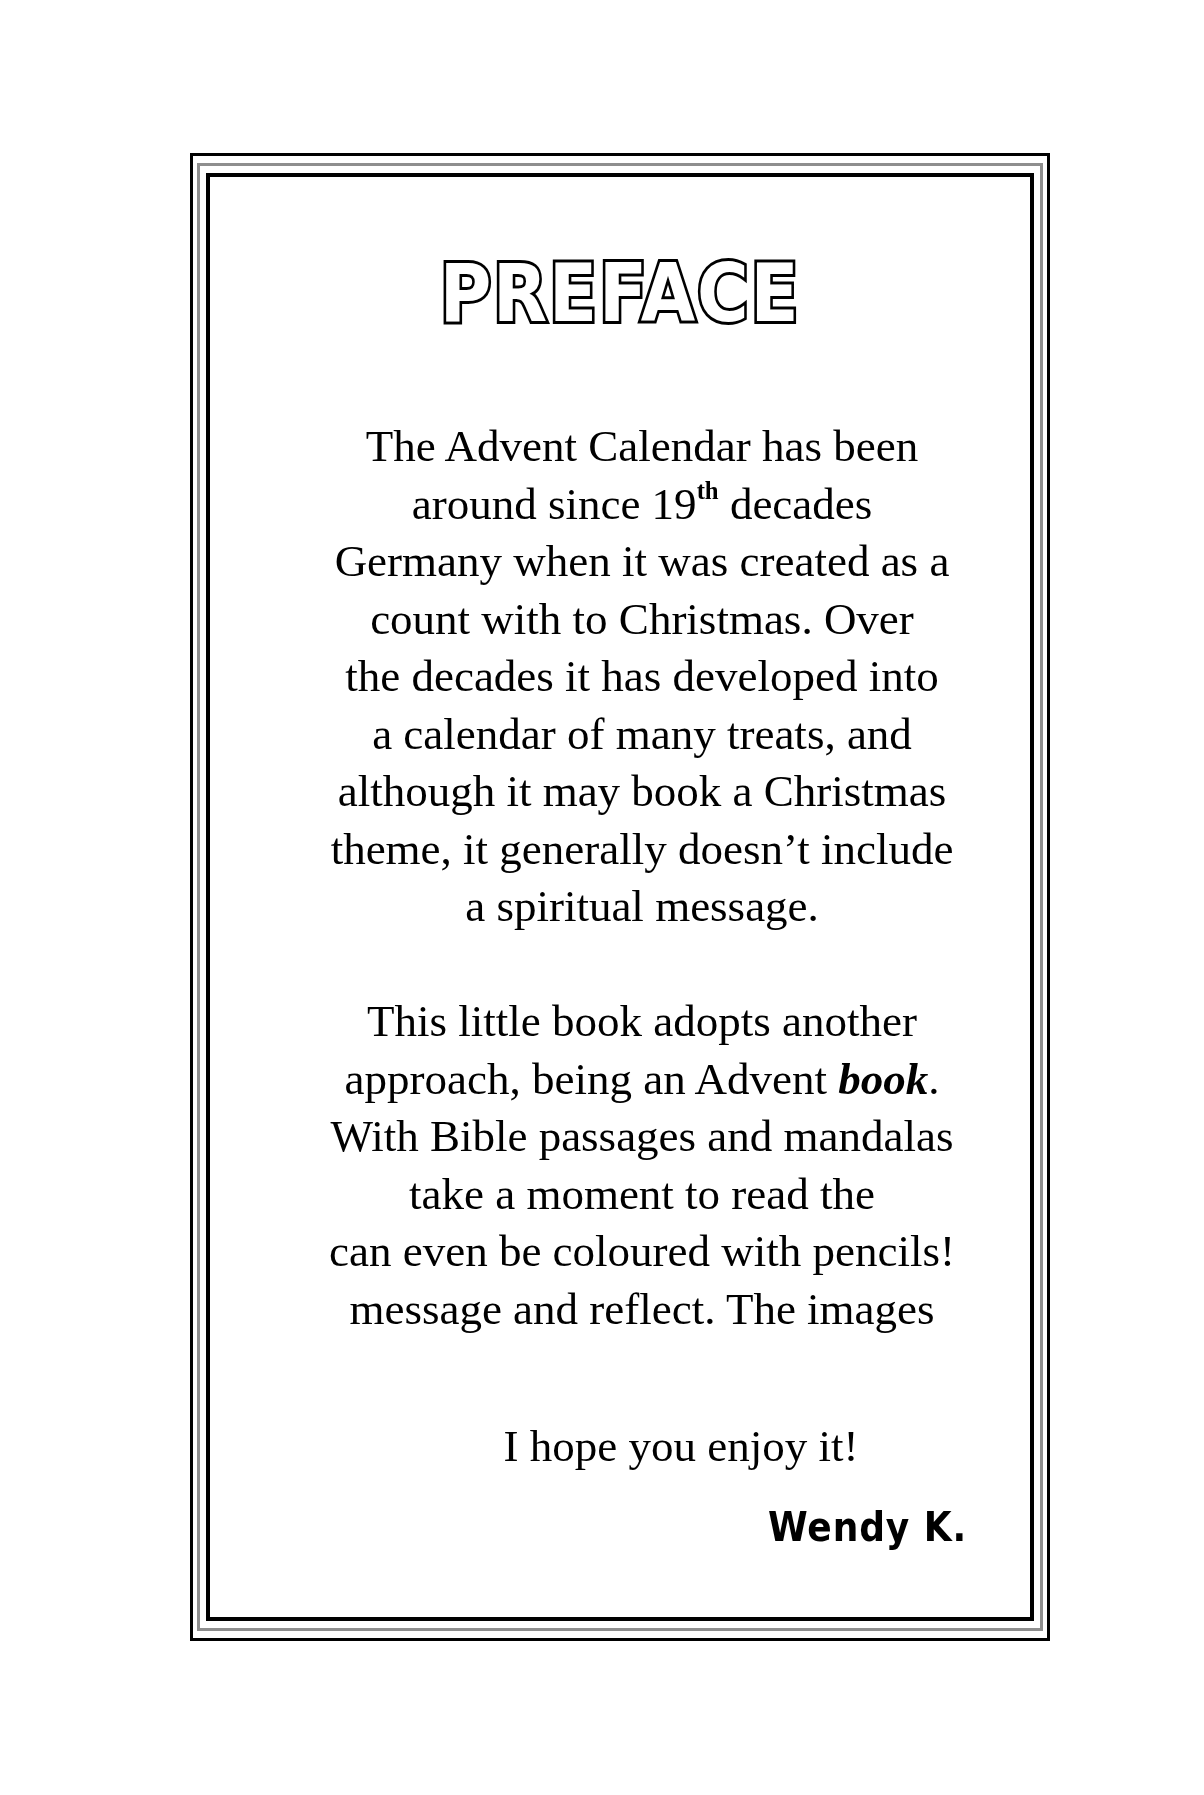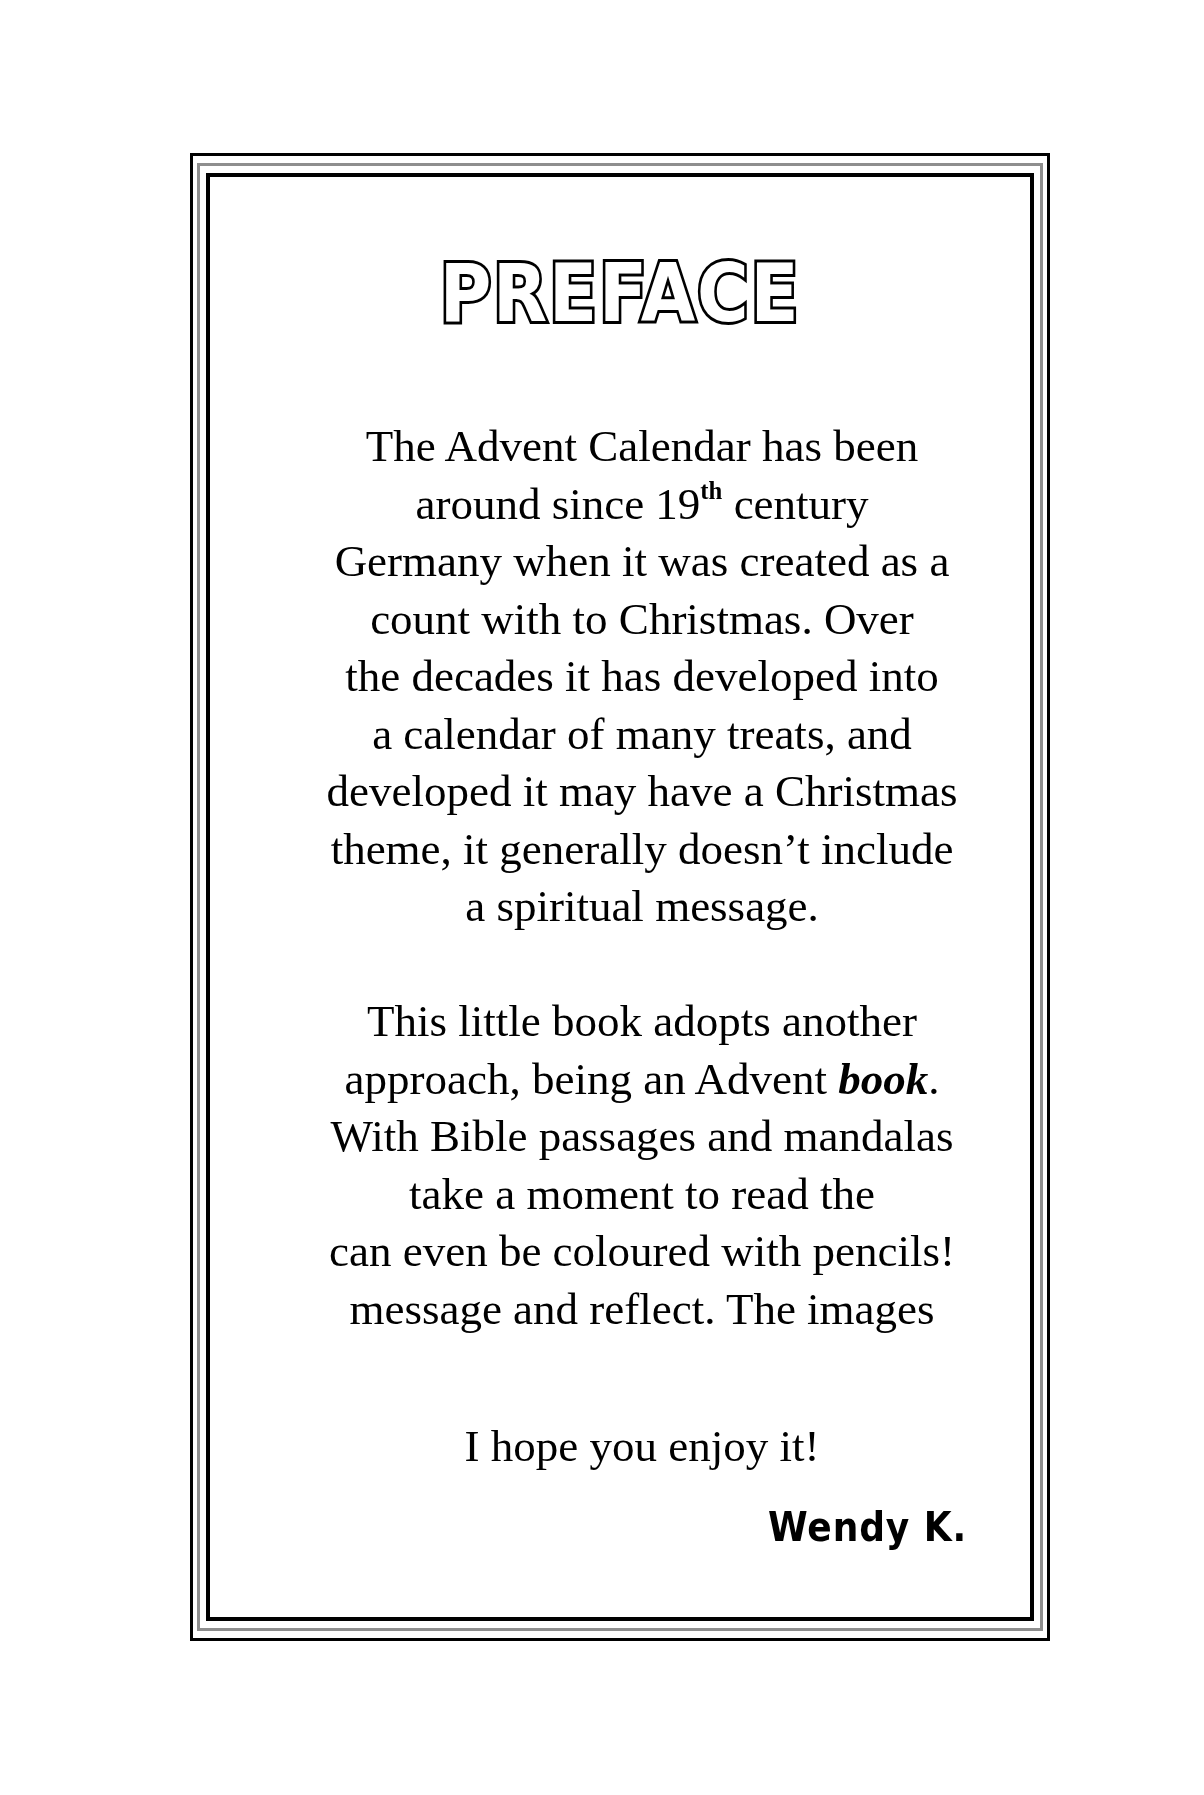--- a/index.html
+++ b/index.html
@@ -76,21 +76,21 @@
       position: relative;
       top: -0.15em;
       font-weight: bold;
     }
     .para em {
       font-style: italic;
       font-weight: bold;
     }
     #para-1 { top: 418px; }
     #para-2 { top: 993px; }
-    #para-3 { top: 1418px; }
+    #para-3 { top: 1418px; padding-left: 39px; }
     .signature {
       position: absolute;
       left: 768px;
       top: 1500px;
       font-family: "DejaVu Sans", sans-serif;
       font-weight: bold;
       font-size: 40px;
       line-height: 54px;
       letter-spacing: 1px;
       transform: scaleX(0.9);
@@ -101,26 +101,26 @@
 <body>
 
 <div class="frame-outer"></div>
 <div class="frame-gray"></div>
 <div class="frame-inner"></div>
 
 <div class="title">PREFACE</div>
 
 <div class="para" id="para-1">
   <span class="line">The Advent Calendar has been</span>
-  <span class="line"><span>around since 19</span><sup>th</sup><span> century</span></span>
+  <span class="line"><span>around since 19</span><sup>th</sup><span> decades</span></span>
   <span class="line">Germany when it was created as a</span>
   <span class="line">count with to Christmas. Over</span>
   <span class="line">the decades it has developed into</span>
   <span class="line">a calendar of many treats, and</span>
-  <span class="line">developed it may have a Christmas</span>
+  <span class="line">although it may book a Christmas</span>
   <span class="line">theme, it generally doesn’t include</span>
   <span class="line">a spiritual message.</span>
 </div>
 
 <div class="para" id="para-2">
   <span class="line">This little book adopts another</span>
   <span class="line"><span style="white-space:pre">approach, being an Advent </span><em>book</em><span>.</span></span>
   <span class="line">With Bible passages and mandalas</span>
   <span class="line">take a moment to read the</span>
   <span class="line">can even be coloured with pencils!</span>

